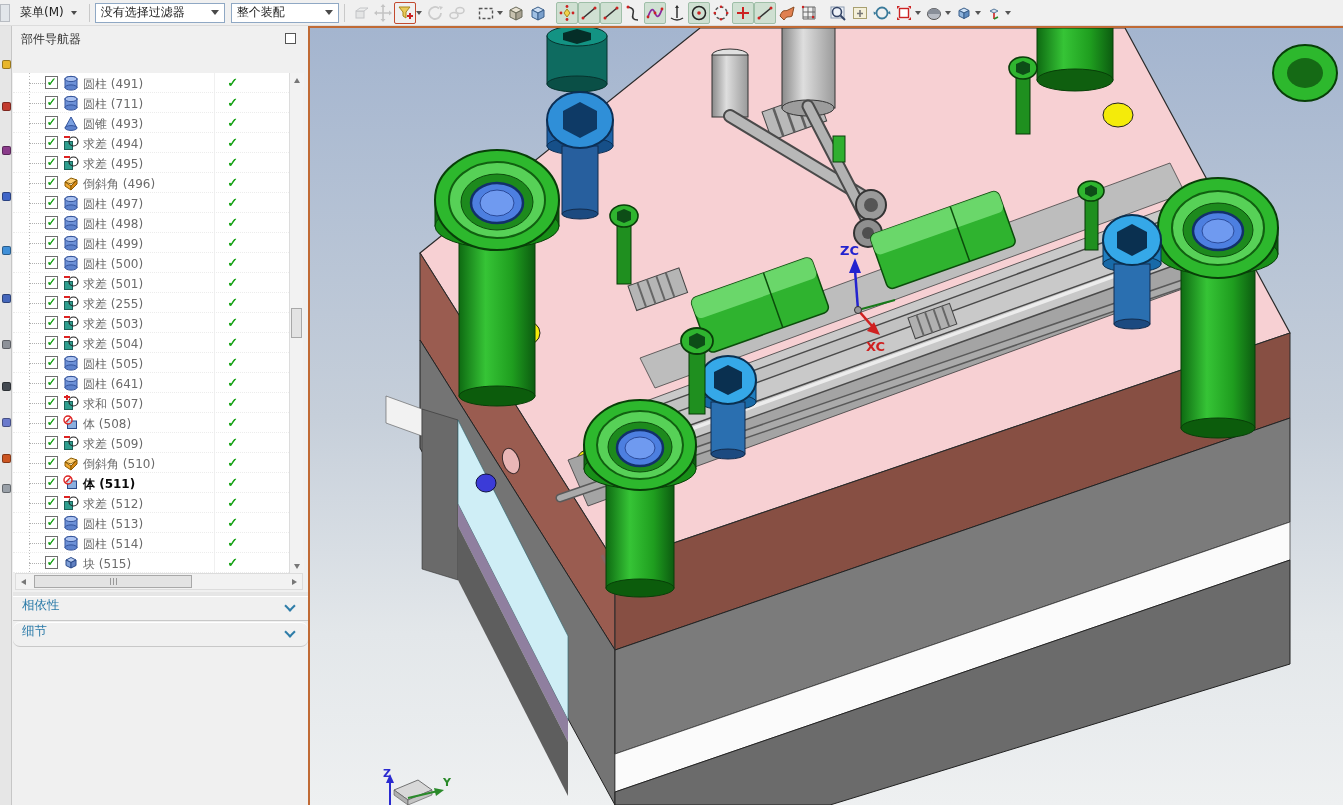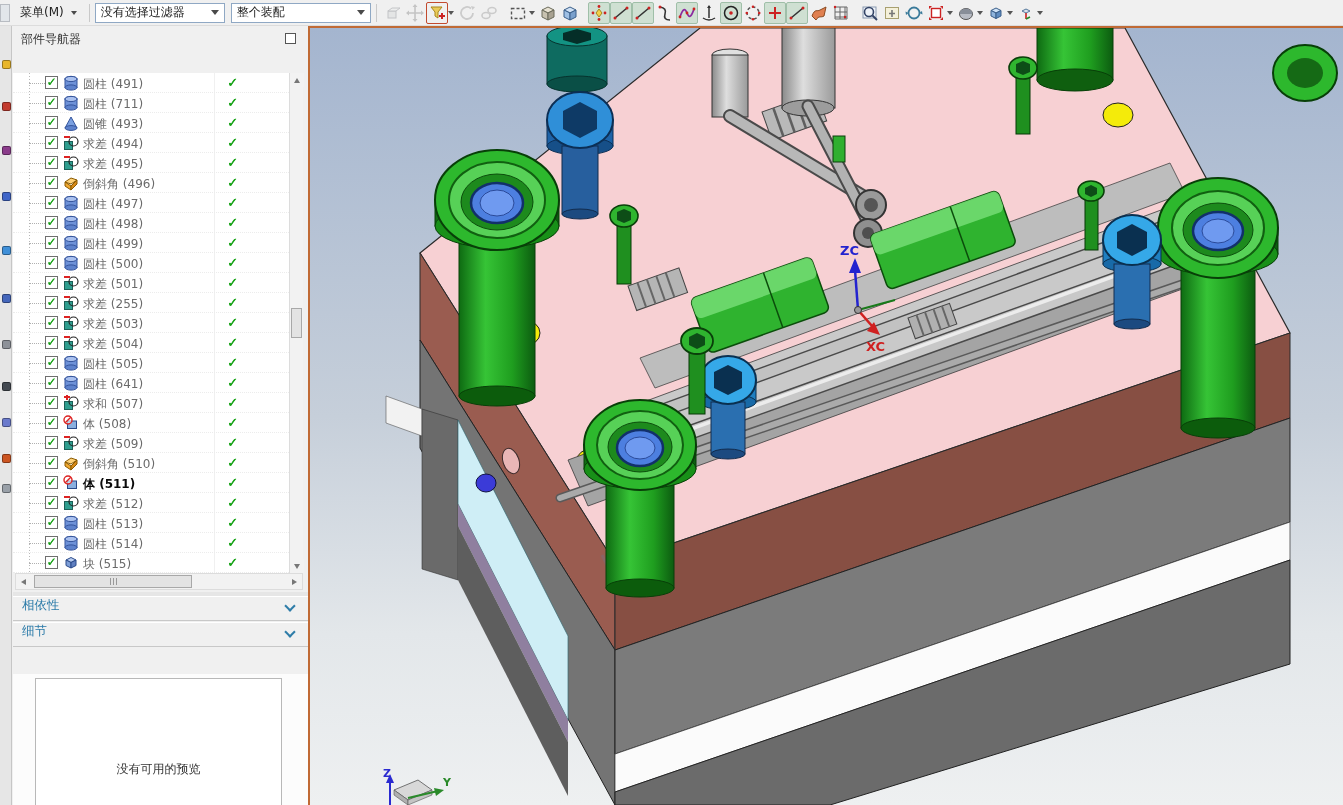--- a/index.html
+++ b/index.html
@@ -81,21 +81,21 @@
   .grip { width:1px; height:7px; background:#999; }
 
   .panel-gap { position:absolute; left:0; top:566px; right:0; height:4px; background:#e6e6e6; }
   .secbar { position:absolute; left:0; right:0; height:25px; background:#f0f0f0; border-top:1px solid #ffffff;
             border-bottom:1px solid #c8c8c8; display:flex; align-items:flex-start; padding-left:9px;
             color:#2a7aa8; font-size:12.5px; }
   .chev { position:absolute; right:14px; width:8px; height:8px; border-right:2px solid #2e7ca8;
           border-bottom:2px solid #2e7ca8; }
   .chev.collapsed { transform:rotate(45deg); top:5px; }
   .chev.expanded  { transform:rotate(225deg); top:9px; }
-  #sec-0{top:570px;} #sec-1{top:596px;} #sec-2{top:622px;}
+  #sec-0{top:570px;} #sec-1{top:596px;border-radius:7px;} #sec-2{top:622px;}
   .preview-area { position:absolute; left:0; top:648px; right:0; bottom:0; background:#fcfcfc; }
   .preview-box { position:absolute; left:22px; top:4px; width:247px; bottom:-4px; background:#fff;
                  border:1px solid #b8b8b8; }
   .preview-empty { position:absolute; left:0; right:0; top:82px; text-align:center; color:#333; }
 
   
   #viewport { position:absolute; left:308px; top:26px; width:1035px; height:779px;
               border-left:2px solid #c06a35; border-top:2px solid #c06a35; }
   #viewport svg { display:block; }
   text.axisZ { fill:#2323cf; font-weight:bold; font-size:13px; }
@@ -111,21 +111,21 @@
   <div class="menu-btn">
     <span>菜单(M)</span>
     <span class="tri-down small"></span>
   </div>
   <div class="tb-sep"></div>
   <div class="combo" style="width:130px">
     <span class="cval">没有选择过滤器</span>
     <span class="tri-down"></span>
   </div>
   <div style="width:6px"></div>
-  <div class="combo" style="width:140px">
+  <div class="combo" style="width:108px">
     <span class="cval">整个装配</span>
     <span class="tri-down"></span>
   </div>
   <div class="tb-sep"></div>
   <div id="tb-icons">
       <div class="tb-group">
         <div class="tbbtn grayed">
           <svg width="18" height="18" viewBox="0 0 18 18">
             <rect x="4" y="7" width="8" height="7" fill="#cfd6e4" stroke="#7a8aa8"></rect>
             <path d="M4 7l4-3h8l-4 3z" fill="#e8ecf4" stroke="#7a8aa8"></path>
@@ -679,25 +679,20 @@
   </div>
 
   <div class="panel-gap"></div>
   <div class="secbar" id="sec-0">
     <span>相依性</span>
     <span class="chev collapsed"></span>
   </div>
   <div class="secbar" id="sec-1">
     <span>细节</span>
     <span class="chev collapsed"></span>
-  </div>
-  <div class="preview-area">
-    <div class="preview-box">
-      <div class="preview-empty">没有可用的预览</div>
-    </div>
   </div>
 </div>
 
 <div id="viewport">
 <svg width="1033" height="777" viewBox="0 0 1033 777">
   <defs>
     <linearGradient id="bgGrad" x1="0" y1="0" x2="0" y2="1">
       <stop offset="0" stop-color="#a4b5cf"></stop>
           <stop offset="0.5" stop-color="#c6cfda"></stop>
       <stop offset="0.78" stop-color="#e3e7ea"></stop>

